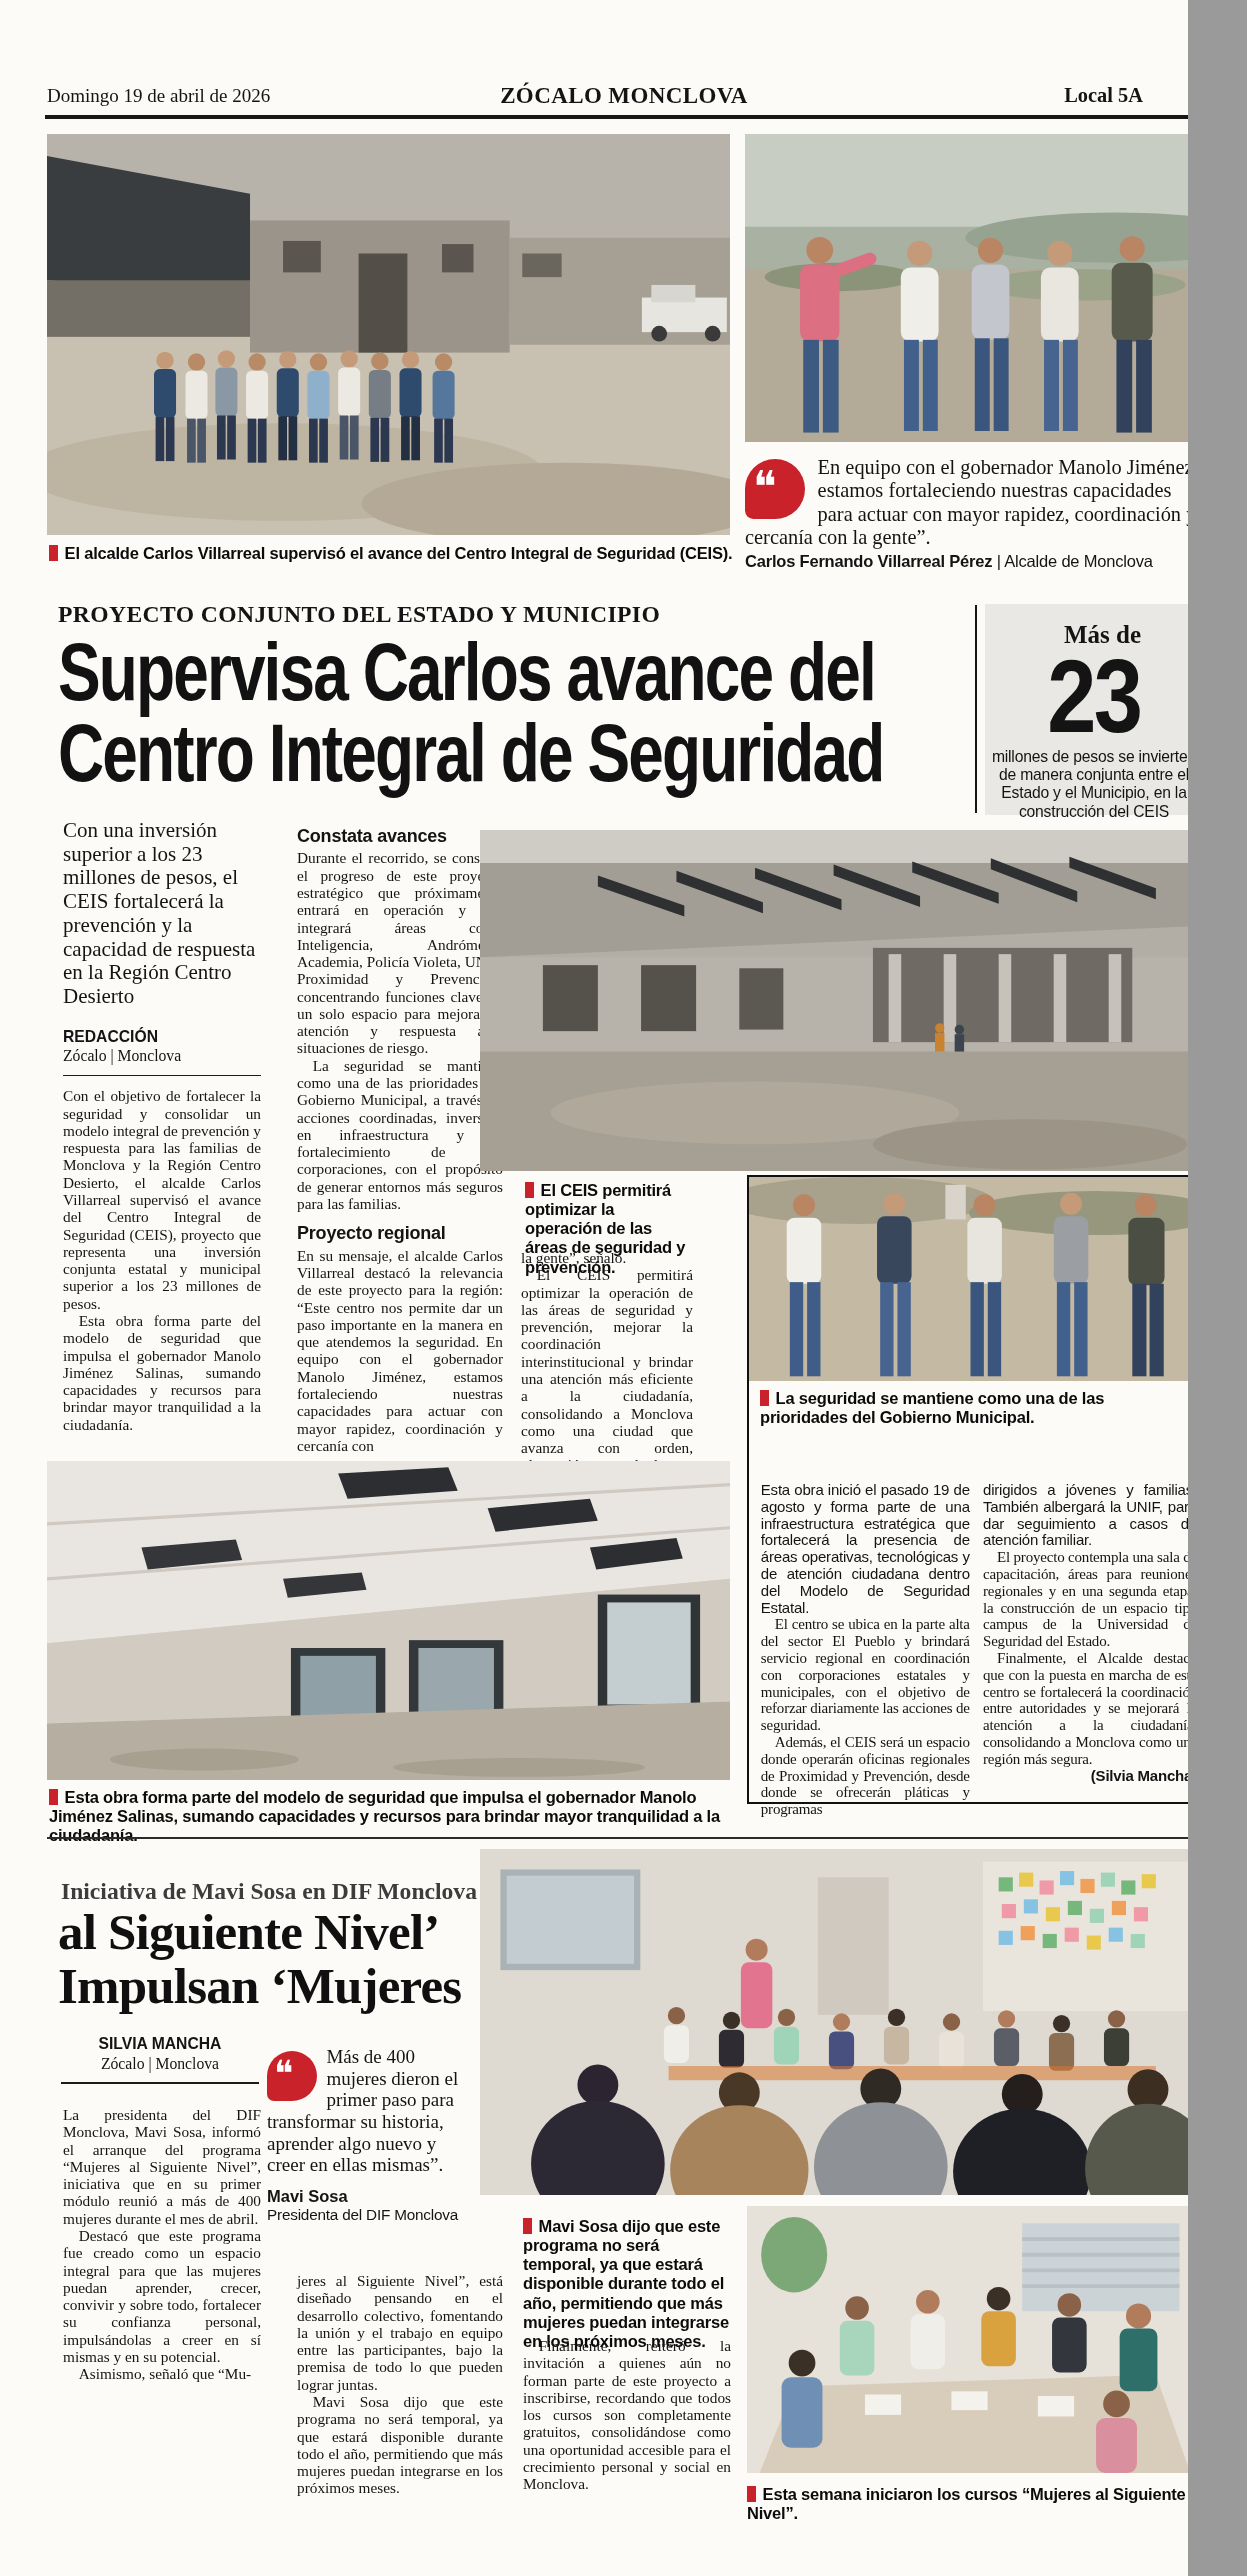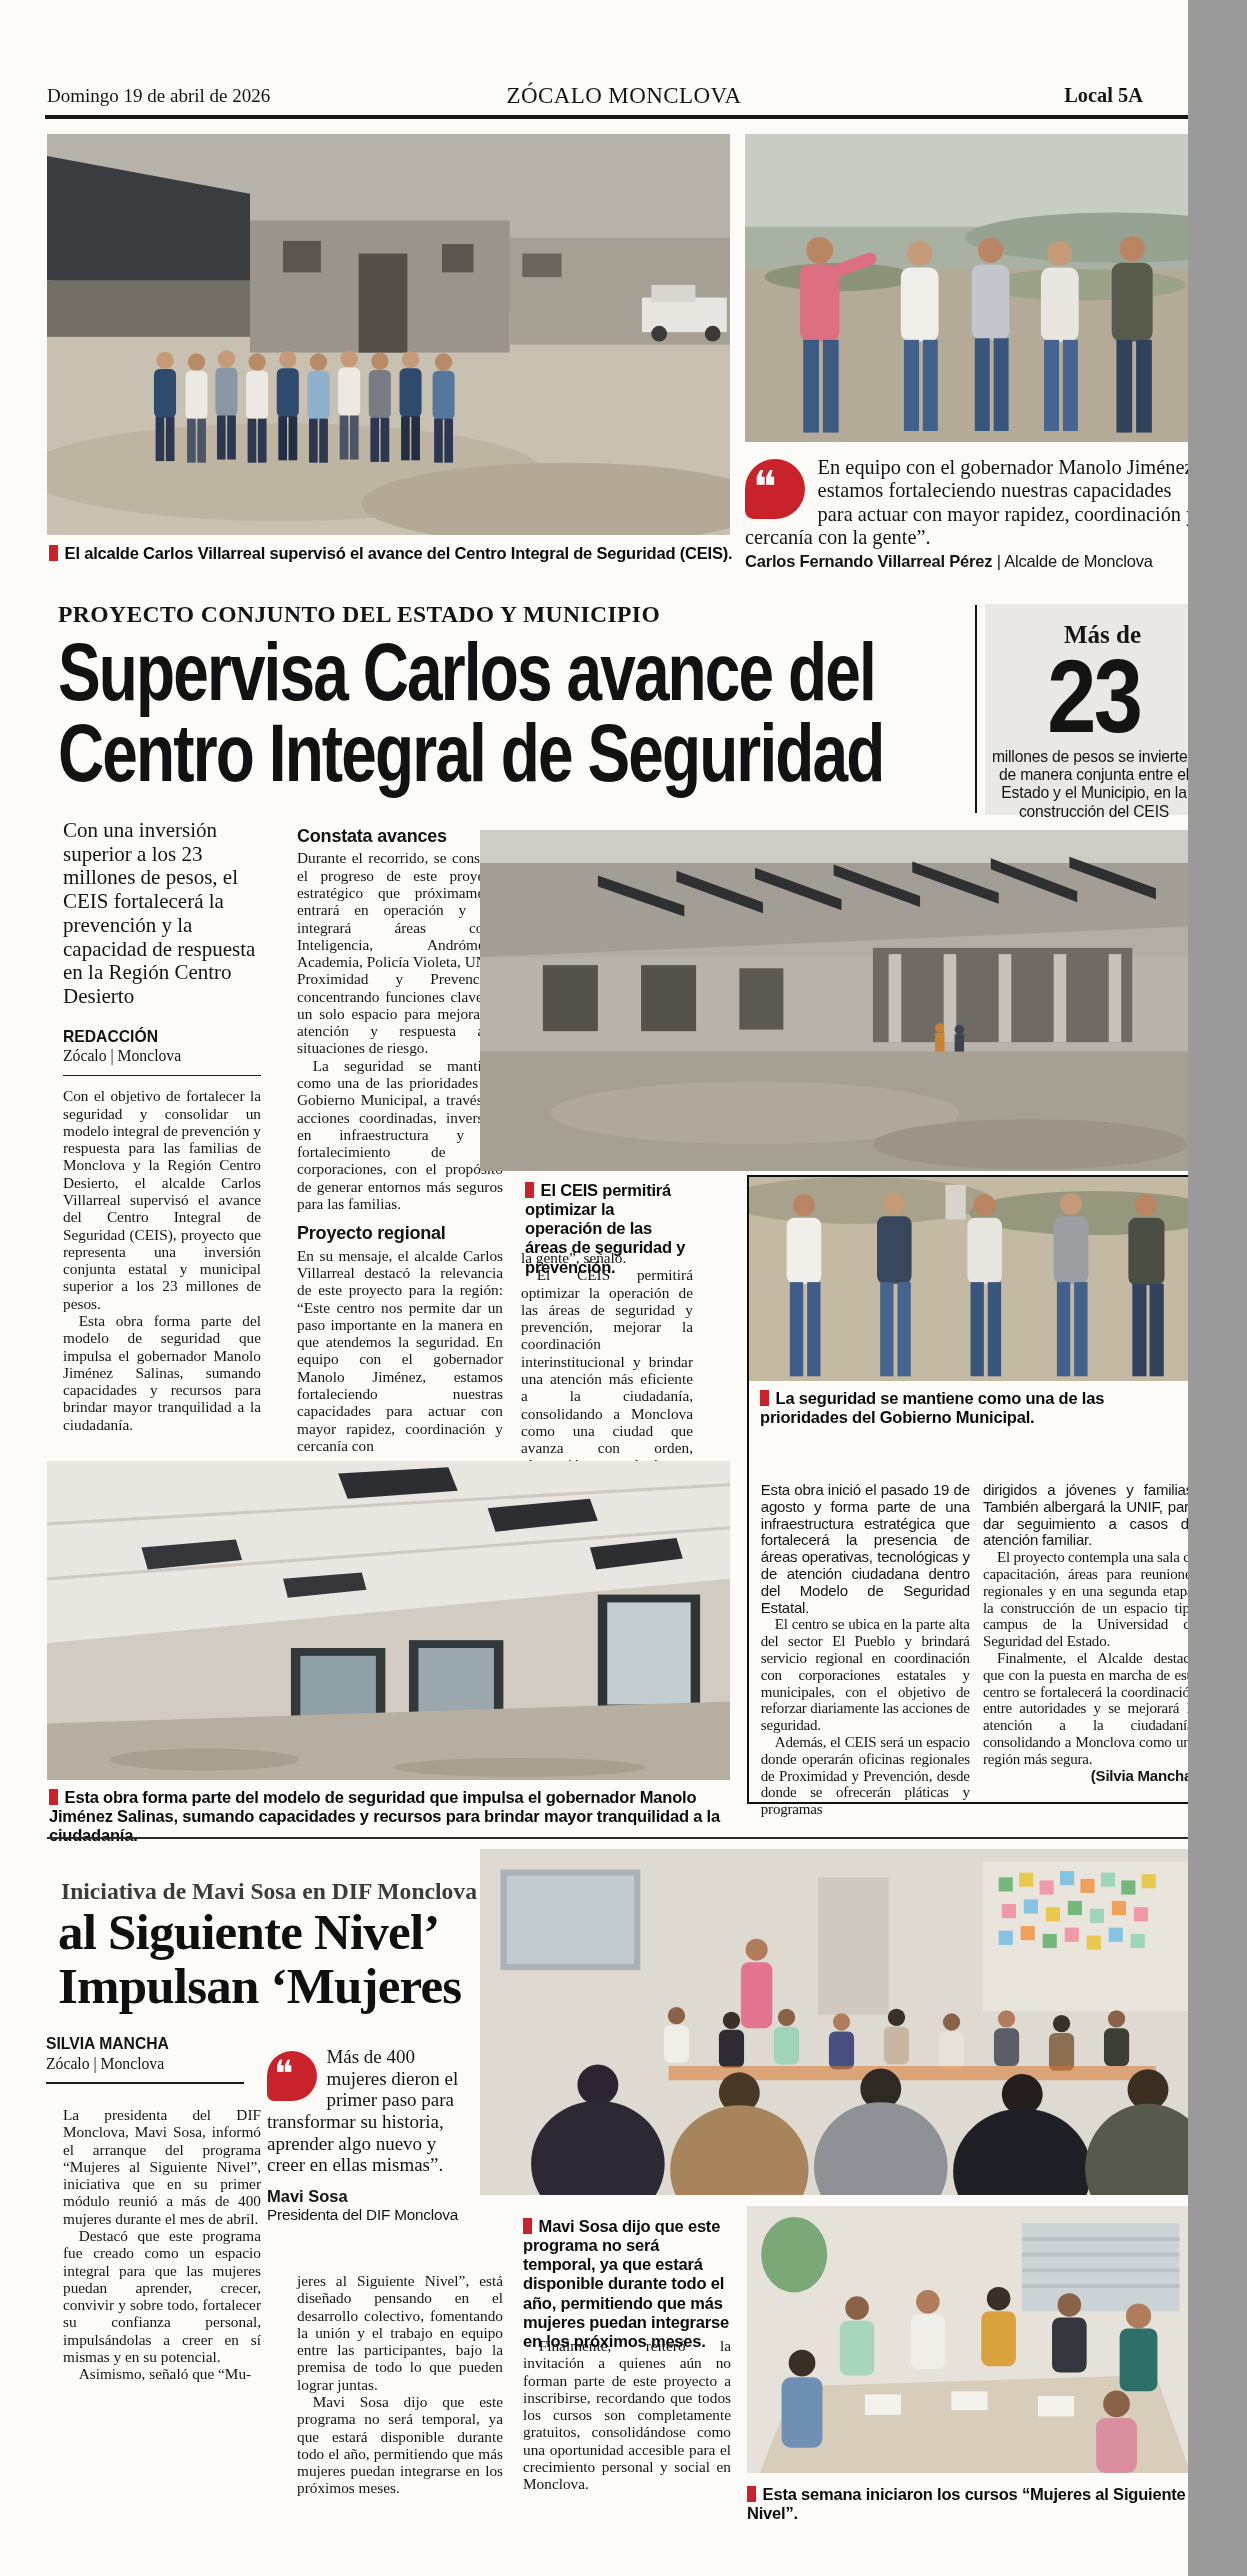--- a/index.html
+++ b/index.html
@@ -3,21 +3,21 @@
 <meta charset="utf-8">
 <style>
   html,body{margin:0;padding:0;background:#9a9a9a;}
   #page{position:relative;width:1188px;height:2576px;background:#fcfbf8;overflow:hidden;
         font-family:"Liberation Serif",serif;color:#141414;}
   .abs{position:absolute;}
   .photo{position:absolute;overflow:hidden;background:#c8c4bc;}
   .photo svg{display:block;width:100%;height:100%;}
   
   .hdr-date{font-size:19px;}
-  .hdr-mast{font-weight:400;font-size:23px;letter-spacing:0.4px;font-family:"Liberation Serif",serif;}
+  .hdr-mast{font-weight:700;font-size:23px;letter-spacing:0.4px;font-family:"Liberation Serif",serif;}
   .hdr-page{font-weight:700;font-size:20.4px;}
   .hdr-rule{position:absolute;left:45px;top:115px;width:1158px;height:3.9px;background:#171717;}
   
   .caption{font-family:"Liberation Sans",sans-serif;font-weight:700;font-size:16.5px;
            line-height:1.16;letter-spacing:-0.2px;color:#0b0b0b;}
   .redsq{display:inline-block;width:8.6px;height:16.5px;background:#c9222b;margin-right:7px;vertical-align:-2.4px;}
   
   .qicon{float:left;position:relative;background:#c9222b;border-radius:50% 50% 50% 14%;}
   .qicon::after{content:"\275D";position:absolute;color:#fff;font-family:"DejaVu Serif",serif;}
   .q1 .qicon{width:60px;height:60px;margin:3.1px 12.6px 3.1px 0;}
@@ -335,21 +335,21 @@
     <span class="redsq"></span><span>Esta obra forma parte del modelo de seguridad que impulsa el gobernador Manolo Jiménez Salinas, sumando capacidades y recursos para brindar mayor tranquilidad a la ciudadanía.</span>
   </div>
 
   <div class="story-rule"></div>
 
   <div class="abs kicker2" style="left:61px;top:1878px;">Iniciativa de Mavi Sosa en DIF Monclova</div>
   <div class="abs" style="left:58px;top:1906px;">
     <div class="h2line">al Siguiente Nivel’</div>
     <div class="h2line">Impulsan ‘Mujeres</div>
   </div>
-  <div class="abs" style="left:46px;top:2035px;width:198px;">
+  <div class="abs" style="left:61px;top:2035px;width:198px;text-align:center;">
     <div class="byline" style="margin-top:0;">SILVIA MANCHA</div>
     <div class="byorg">Zócalo | Monclova</div>
     <div class="byrule"></div>
   </div>
 
   <div class="abs q2" style="left:267px;top:2046px;width:204px;">
     <div class="qicon"></div>
     <div class="q2-text">Más de 400 mujeres dieron el primer paso para transformar su historia, aprender algo nuevo y creer en ellas mismas”.</div>
     <div class="q2attrib-nm">Mavi Sosa</div>
     <div class="q2attrib-role">Presidenta del DIF Monclova</div>

